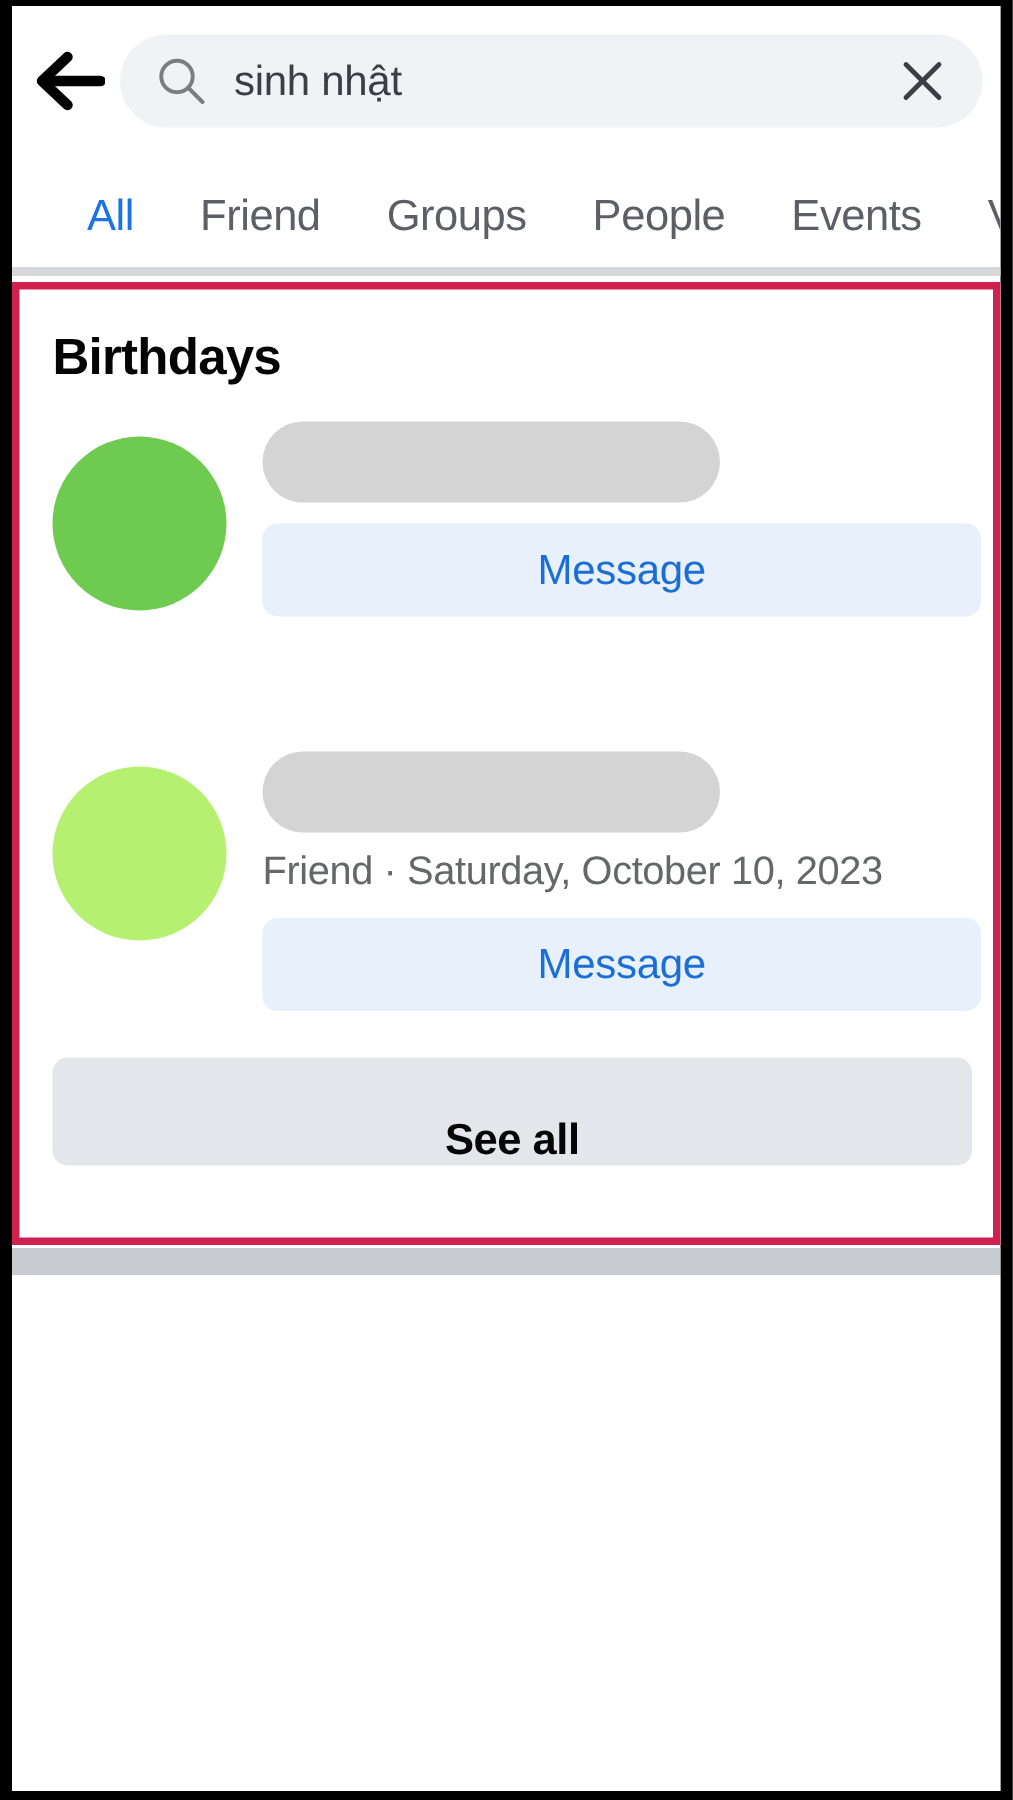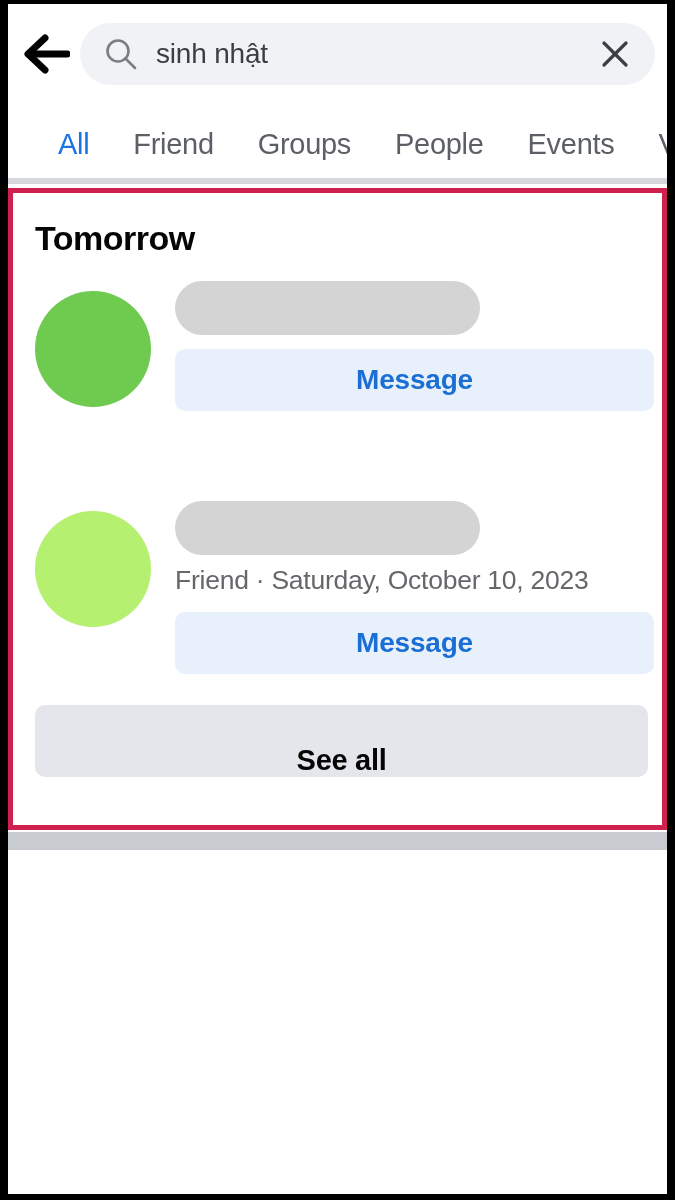--- a/index.html
+++ b/index.html
@@ -202,21 +202,21 @@
 
   .message-button {
     margin-top: 14px;
     height: 62px;
     background: #E7F0FB;
     border-radius: 10px;
     display: flex;
     align-items: center;
     justify-content: center;
     font-size: 28px;
-    font-weight: bold;
+    font-weight: normal;
     color: #1B6FD4;
     letter-spacing: -0.2px;
     cursor: pointer;
   }
 
   #see-all-button {
     position: absolute;
     left: 22px;
     top: 512px;
     width: 613px;
@@ -298,21 +298,21 @@
         <span>Events</span>
       </div>
       <div class="tab">
         <span>Vid</span>
       </div>
     </div>
     <div id="tabs-underline"></div>
 
     <div id="annotation-box">
 
-      <div id="birthdays-title">Tomorrow</div>
+      <div id="birthdays-title">Birthdays</div>
 
       <div class="birthday-row" id="birthday-row-0">
         <div class="avatar" style="background:#6ECB50;"></div>
         <div class="row-content">
           <div class="name-placeholder"></div>
           <div class="message-button">
             <span>Message</span>
           </div>
         </div>
       </div>

